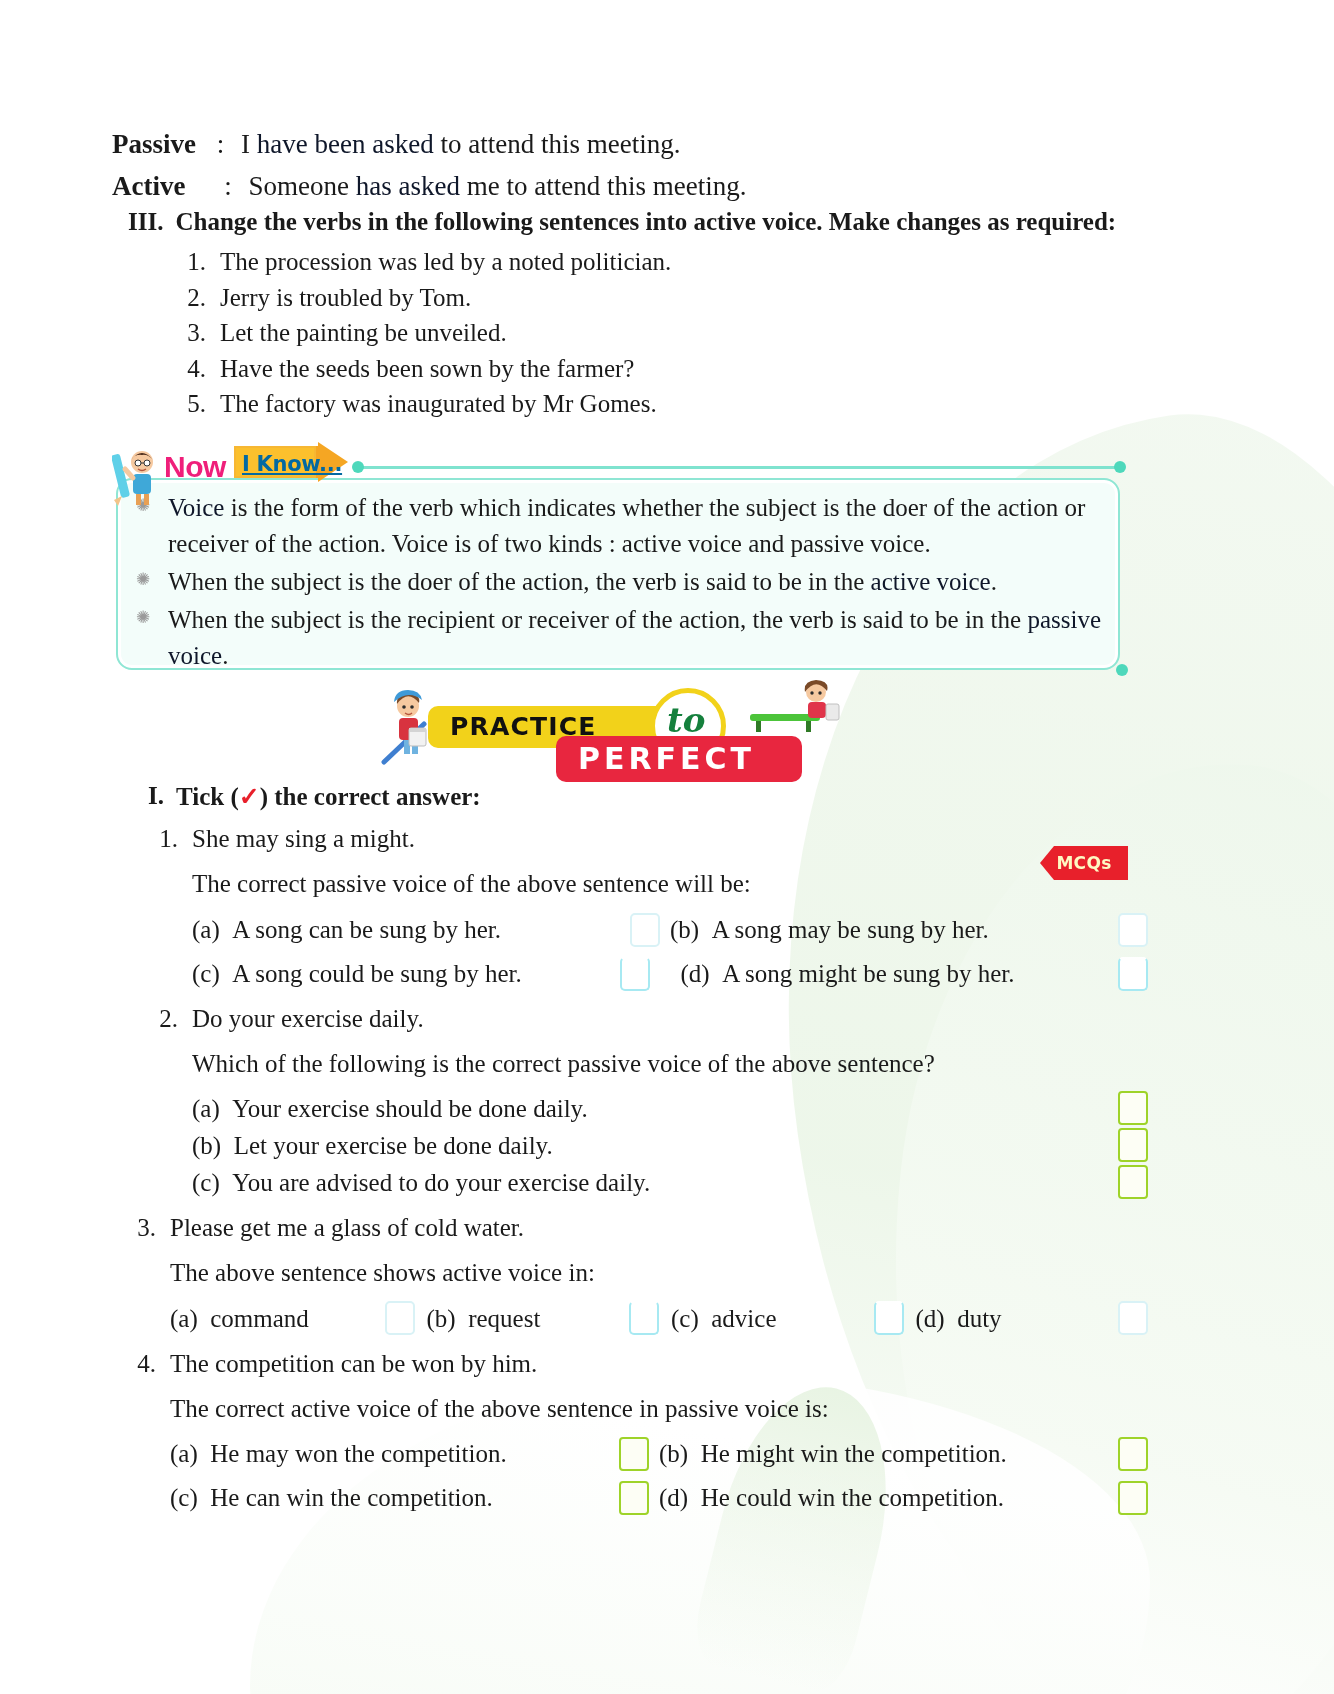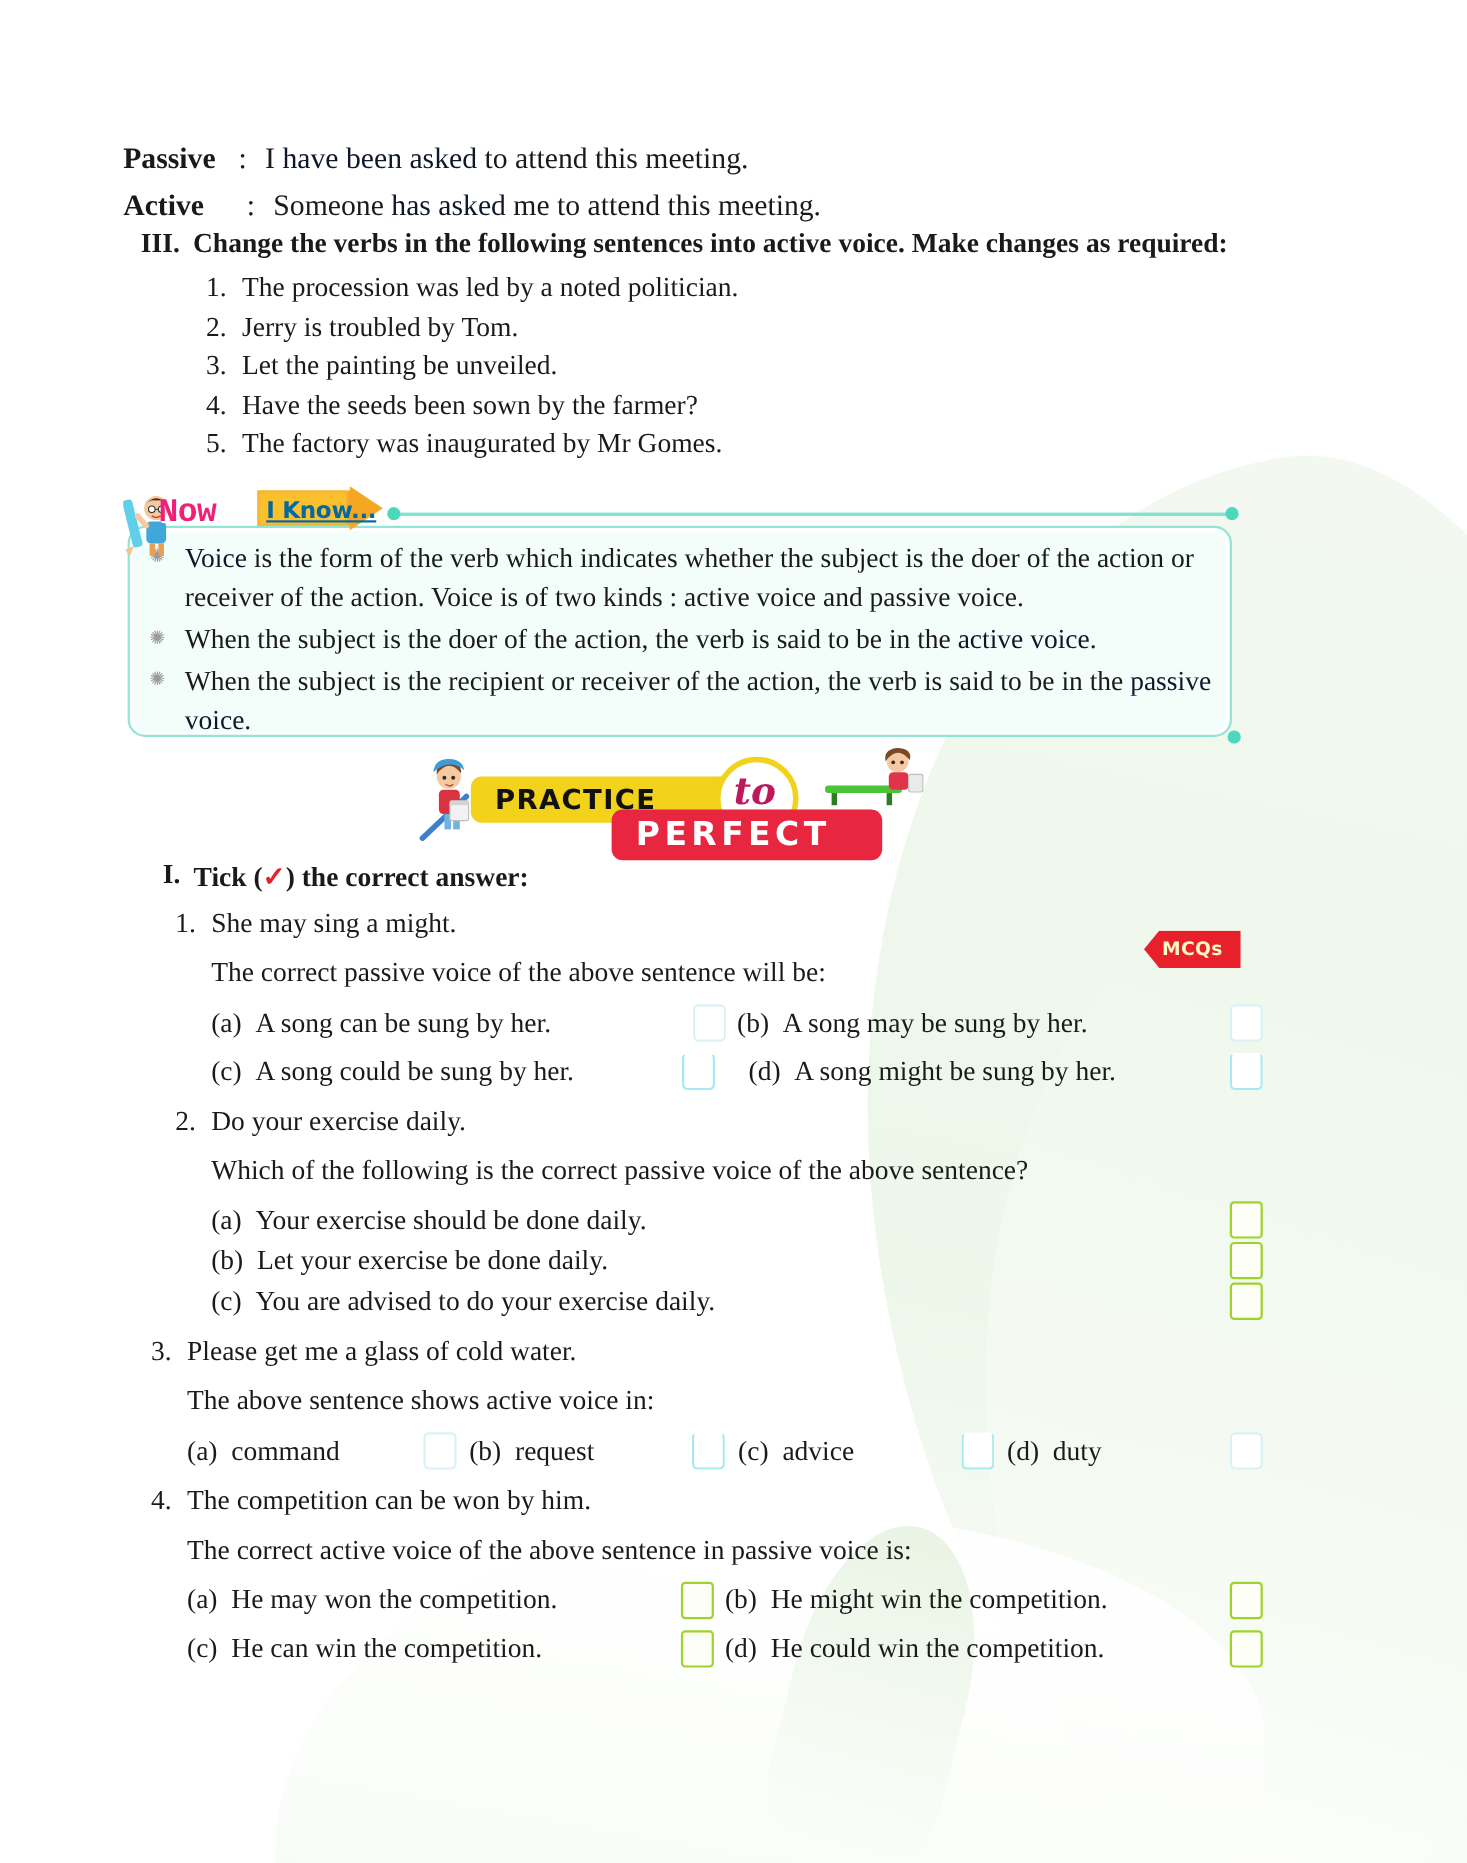--- a/index.html
+++ b/index.html
@@ -59,22 +59,22 @@
     font-size:25px;line-height:1.42;display:flex;gap:14px;
   }
   .ex3-list li .n{flex:0 0 26px;text-align:right;}
 
   
   .nik-wrap{position:absolute;left:112px;top:438px;width:1012px;height:232px;}
   .nik-kid{
     position:absolute;left:0;top:6px;width:56px;height:62px;z-index:5;
   }
   .nik-now{
-    position:absolute;left:32px;top:12px;z-index:5;
-    font-family:Liberation Mono, monospace;
+    position:absolute;left:52px;top:12px;z-index:5;
+    font-family:Liberation Sans, sans-serif;
     font-weight:bold;font-size:30px;color:#ef1f7a;
     letter-spacing:-.5px;
     text-shadow:1px 1px 0 #fff;
   }
   .nik-arrow{
     position:absolute;left:118px;top:4px;width:120px;height:44px;z-index:4;
   }
   .nik-arrow .label{
     position:absolute;left:12px;top:10px;
     font-family:"DejaVu Sans", sans-serif;
@@ -124,21 +124,21 @@
     font-family:"DejaVu Sans", sans-serif;font-weight:bold;font-size:25px;
     color:#111;letter-spacing:1.2px;
   }
   .ptp-circle{
     position:absolute;left:272px;top:10px;width:66px;height:66px;border-radius:50%;
     background:#ffffff;border:5px solid #f2d21a;
   }
   .ptp-to{
     position:absolute;left:289px;top:22px;
     font-family:"DejaVu Serif", serif;font-style:italic;font-weight:bold;
-    font-size:34px;color:#be185d;
+    font-size:34px;color:#15803d;
   }
   .ptp-red{
     position:absolute;left:178px;top:58px;width:246px;height:46px;
     background:#e8263f;border-radius:10px;
   }
   .ptp-perfect{
     position:absolute;left:200px;top:63px;
     font-family:"DejaVu Sans", sans-serif;font-weight:bold;font-size:30px;
     color:#ffffff;letter-spacing:4px;
   }
@@ -160,21 +160,21 @@
   .secI-head{font-weight:bold;display:flex;gap:12px;font-size:25px;}
   .tickmark{color:#e8202b;font-weight:bold;}
 
   .q{position:relative;margin-top:10px;}
   .q-row{display:flex;gap:14px;line-height:1.45;}
   .q-num{flex:0 0 30px;text-align:right;}
   .q-body{flex:1 1 auto;}
   .q-sub{margin-top:9px;line-height:1.45;}
 
   .opt-grid2{display:flex;margin-top:9px;}
-  .opt-col{width:50%;display:flex;align-items:center;}
+  .opt-col{width:50%;display:flex;align-items:flex-end;}
   .opt-txt{flex:1 1 auto;line-height:1.4;}
 
   .opt-stack{margin-top:9px;}
   .opt-line{display:flex;align-items:flex-start;line-height:1.5;margin-bottom:2px;}
 
   .opt-grid4{display:flex;margin-top:9px;}
   .opt-q4{width:25%;display:flex;align-items:flex-start;}
 
   
   .cb{

